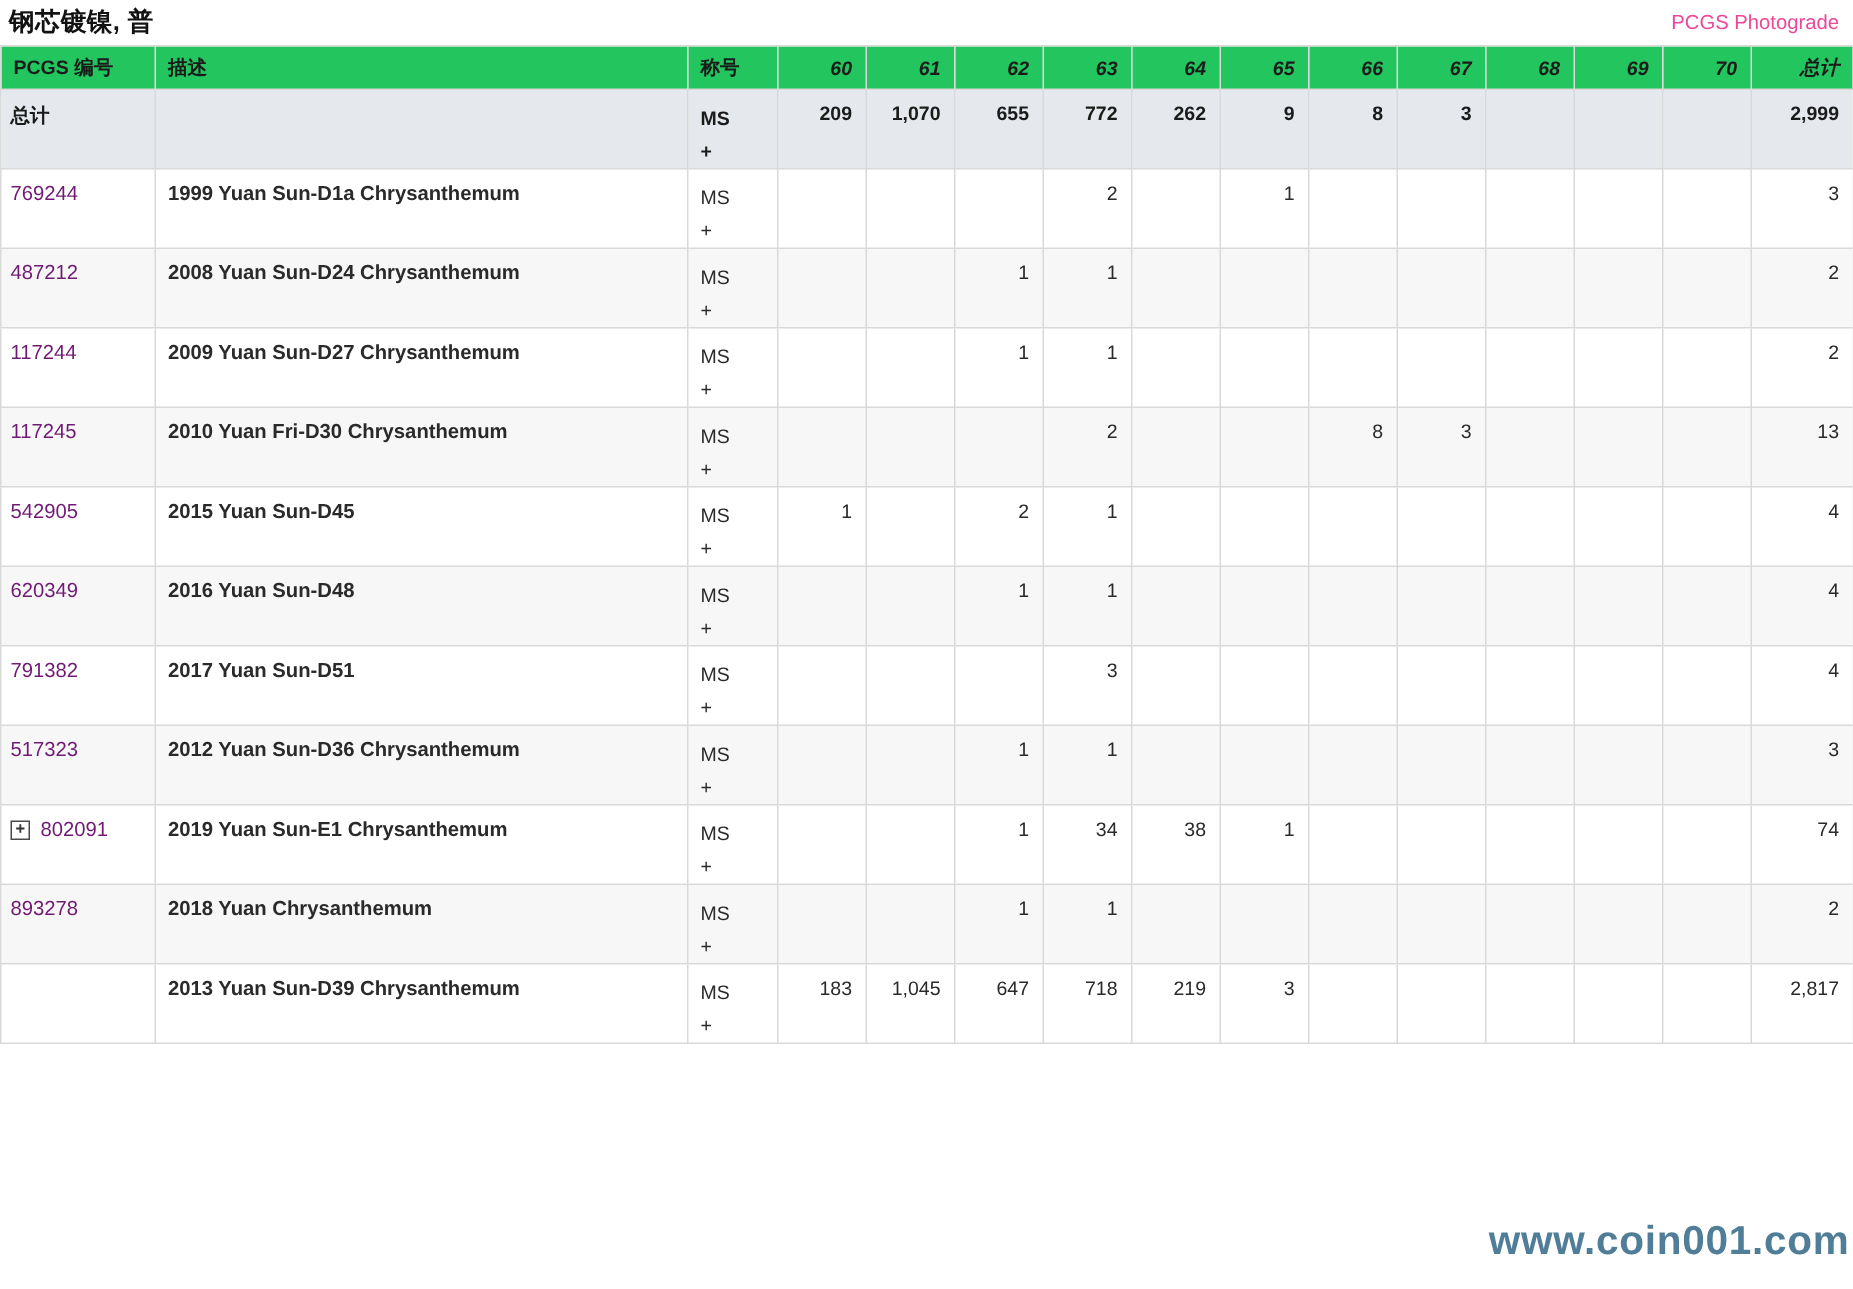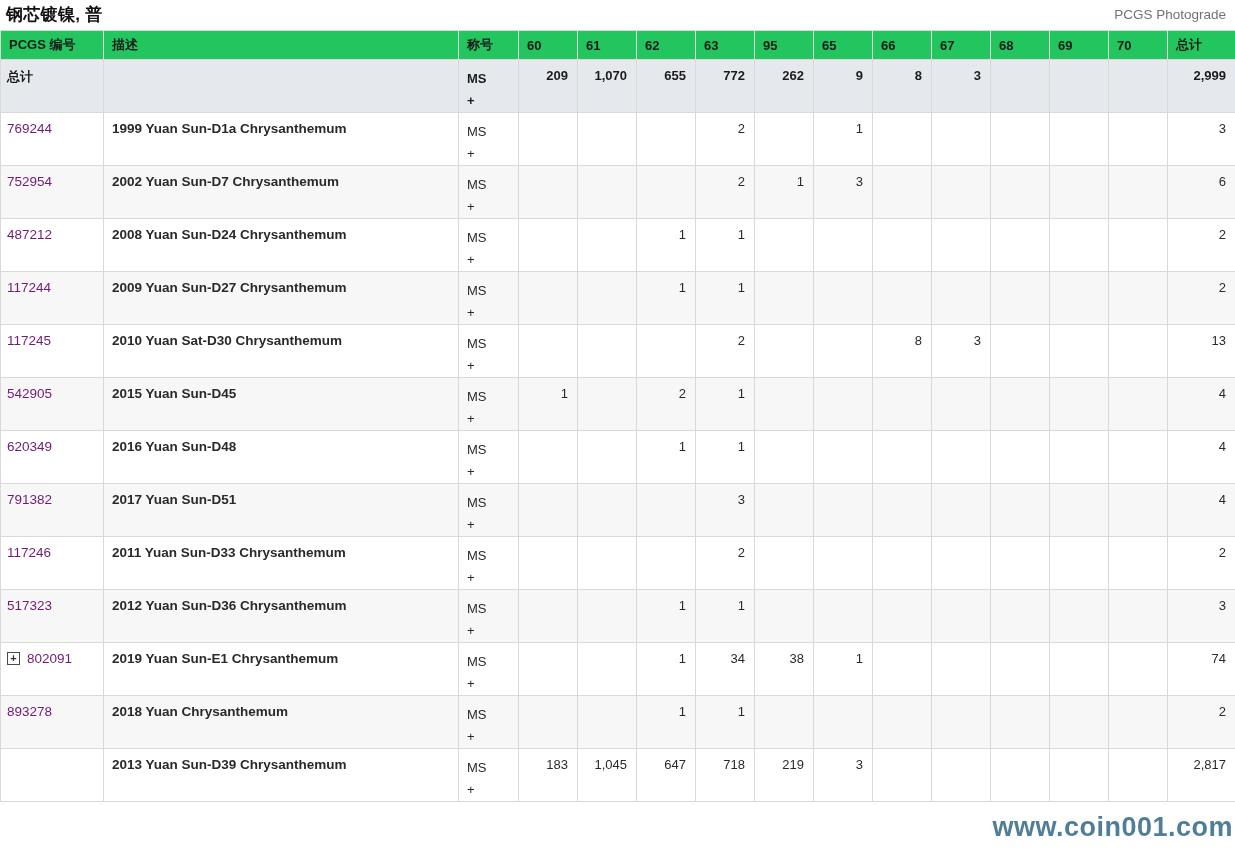--- a/index.html
+++ b/index.html
@@ -6,29 +6,29 @@
   html,body { margin:0; padding:0; }
   body {
     width:1235px; height:859px; overflow:hidden; position:relative;
     background:#ffffff; font-family:"Liberation Sans", sans-serif;
   }
   .topbar {
     display:flex; justify-content:space-between; align-items:center;
     height:30px; padding:2px 9px 4px 6px;gap:44px;
   }
   .page-title { font-size:17px; font-weight:bold; color:#121212; letter-spacing:0.3px; }
-  .photograde-link { font-size:13.5px; color:#737373; text-decoration:none; cursor:pointer; }
+  .photograde-link { font-size:13.5px; color:#ec4899; text-decoration:none; cursor:pointer; }
   table.pop { border-collapse:collapse; table-layout:fixed; width:1235px; }
   th, td { border:1px solid #d9d9d9; }
   thead th {
     font-size:13px; font-weight:bold; color:#1b1b1b;
     padding:5px 8px; height:26px; background:#22c55e; white-space:nowrap;
   }
   th.h-left { text-align:left; }
-  th.h-right { text-align:left; padding-right:9px; }
+  th.h-right { text-align:right; padding-right:9px;font-style:italic; }
   tbody td { vertical-align:top; font-size:13px; color:#2a2a2a; padding:8px 8px 0 8px; }
   tbody.total-section td { background:#e5e9ed; font-weight:bold; height:52px; color:#1b1b1b; }
   tbody.data-section td { height:50px; background:#ffffff; }
   tbody.data-section tr:nth-child(even) td { background:#f7f7f7; }
   .c-id { padding-left:6px; white-space:nowrap; }
   .c-id a { color:#701a75; text-decoration:none; font-size:13.5px; cursor:pointer; }
   .c-desc { font-size:13.5px;font-weight:bold; }
   .c-desig { line-height:22px; width:44px; white-space:normal; word-spacing:40px; }
   .c-val { text-align:right; padding-right:9px; }
   .expand-box {
@@ -71,21 +71,21 @@
   </colgroup>
   <thead>
     <tr id="header-row">
       <th class="h-left">PCGS 编号</th>
       <th class="h-left">描述</th>
       <th class="h-left">称号</th>
       <th class="h-right">60</th>
         <th class="h-right">61</th>
         <th class="h-right">62</th>
         <th class="h-right">63</th>
-        <th class="h-right">95</th>
+        <th class="h-right">64</th>
         <th class="h-right">65</th>
         <th class="h-right">66</th>
         <th class="h-right">67</th>
         <th class="h-right">68</th>
         <th class="h-right">69</th>
         <th class="h-right">70</th>
         <th class="h-right" id="header-total">总计</th>
     </tr>
   </thead>
   <tbody class="total-section">
@@ -119,37 +119,20 @@
         <td class="c-val"></td>
         <td class="c-val">1</td>
         <td class="c-val"></td>
         <td class="c-val"></td>
         <td class="c-val"></td>
         <td class="c-val"></td>
         <td class="c-val"></td>
         <td class="c-val">3</td>
       </tr>
       <tr>
-        <td class="c-id"><a>752954</a></td>
-        <td class="c-desc">2002 Yuan Sun-D7 Chrysanthemum</td>
-        <td class="c-desig">MS +</td>
-        <td class="c-val"></td>
-        <td class="c-val"></td>
-        <td class="c-val"></td>
-        <td class="c-val">2</td>
-        <td class="c-val">1</td>
-        <td class="c-val">3</td>
-        <td class="c-val"></td>
-        <td class="c-val"></td>
-        <td class="c-val"></td>
-        <td class="c-val"></td>
-        <td class="c-val"></td>
-        <td class="c-val">6</td>
-      </tr>
-      <tr>
         <td class="c-id"><a>487212</a></td>
         <td class="c-desc">2008 Yuan Sun-D24 Chrysanthemum</td>
         <td class="c-desig">MS +</td>
         <td class="c-val"></td>
         <td class="c-val"></td>
         <td class="c-val">1</td>
         <td class="c-val">1</td>
         <td class="c-val"></td>
         <td class="c-val"></td>
         <td class="c-val"></td>
@@ -171,21 +154,21 @@
         <td class="c-val"></td>
         <td class="c-val"></td>
         <td class="c-val"></td>
         <td class="c-val"></td>
         <td class="c-val"></td>
         <td class="c-val"></td>
         <td class="c-val">2</td>
       </tr>
       <tr>
         <td class="c-id"><a>117245</a></td>
-        <td class="c-desc">2010 Yuan Sat-D30 Chrysanthemum</td>
+        <td class="c-desc">2010 Yuan Fri-D30 Chrysanthemum</td>
         <td class="c-desig">MS +</td>
         <td class="c-val"></td>
         <td class="c-val"></td>
         <td class="c-val"></td>
         <td class="c-val">2</td>
         <td class="c-val"></td>
         <td class="c-val"></td>
         <td class="c-val">8</td>
         <td class="c-val">3</td>
         <td class="c-val"></td>
@@ -236,37 +219,20 @@
         <td class="c-val"></td>
         <td class="c-val">3</td>
         <td class="c-val"></td>
         <td class="c-val"></td>
         <td class="c-val"></td>
         <td class="c-val"></td>
         <td class="c-val"></td>
         <td class="c-val"></td>
         <td class="c-val"></td>
         <td class="c-val">4</td>
-      </tr>
-      <tr>
-        <td class="c-id"><a>117246</a></td>
-        <td class="c-desc">2011 Yuan Sun-D33 Chrysanthemum</td>
-        <td class="c-desig">MS +</td>
-        <td class="c-val"></td>
-        <td class="c-val"></td>
-        <td class="c-val"></td>
-        <td class="c-val">2</td>
-        <td class="c-val"></td>
-        <td class="c-val"></td>
-        <td class="c-val"></td>
-        <td class="c-val"></td>
-        <td class="c-val"></td>
-        <td class="c-val"></td>
-        <td class="c-val"></td>
-        <td class="c-val">2</td>
       </tr>
       <tr>
         <td class="c-id"><a>517323</a></td>
         <td class="c-desc">2012 Yuan Sun-D36 Chrysanthemum</td>
         <td class="c-desig">MS +</td>
         <td class="c-val"></td>
         <td class="c-val"></td>
         <td class="c-val">1</td>
         <td class="c-val">1</td>
         <td class="c-val"></td>

